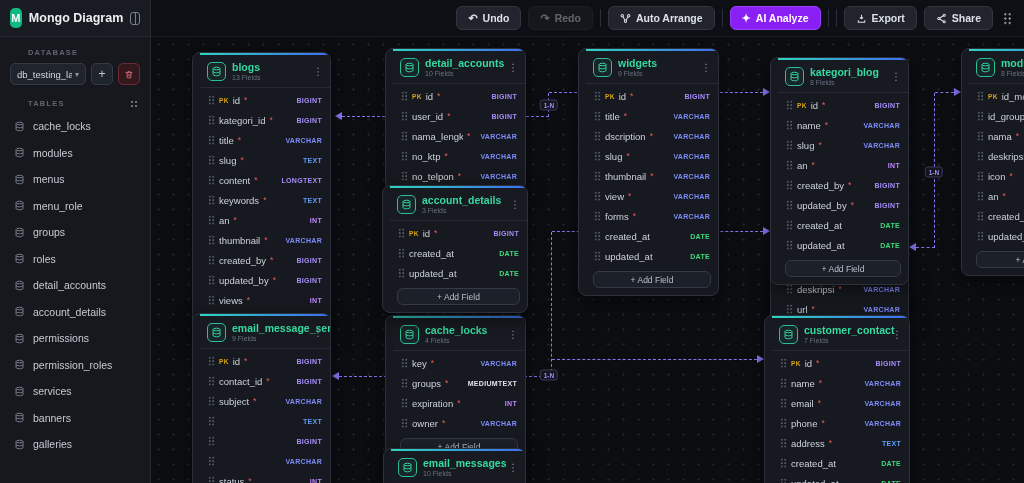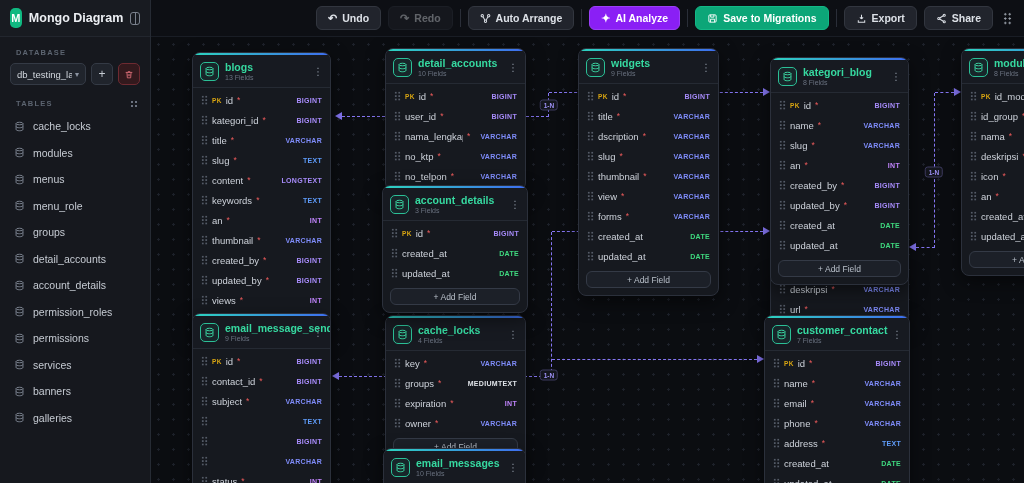--- a/index.html
+++ b/index.html
@@ -11,21 +11,21 @@
   .sidebar { width:151px; flex:none; background:#16181e; border-right:1px solid #262b34;
     display:flex; flex-direction:column; }
   .sb-header { height:37px; flex:none; display:flex; align-items:center; gap:7px;
     padding:0 10px; border-bottom:1px solid #22262e; background:#181b21; }
   .logo { width:20px; height:20px; border-radius:5px; background:#10b981; color:#fff;
     font-weight:bold; font-size:11px; display:flex; align-items:center; justify-content:center; }
   .app-title { font-size:12.5px; font-weight:bold; color:#eceff3; flex:1; white-space:nowrap; }
   .panel-toggle { width:15px; height:13px; border:1.5px solid #79808c; border-radius:3px; position:relative; }
   .panel-toggle::after { content:''; position:absolute; left:3.5px; top:0; bottom:0; width:1.5px; background:#79808c; }
 
-  .sb-label { font-size:7.5px; font-weight:bold; letter-spacing:1.2px; color:#5c6470; padding:0 16px; }
+  .sb-label { font-size:7.5px; font-weight:bold; letter-spacing:1.2px; color:#5c6470; padding:0 28px; }
   .db-section { margin-top:11px; }
   .db-row { display:flex; gap:5px; padding:6px 10px 0; }
   .db-select { flex:1; min-width:0; height:22px; background:#20242c; border:1px solid #343a45;
     border-radius:5px; display:flex; align-items:center; padding:0 6px; gap:3px;
     font-size:9.5px; color:#d3d8df; }
   .db-select .val { flex:1; white-space:nowrap; overflow:hidden; }
   .chev { font-size:8px; color:#8b93a1; flex:none; }
   .sq-btn { width:22px; height:22px; flex:none; background:#20242c; border:1px solid #343a45;
     border-radius:5px; color:#c6ccd4; font-size:12px; display:flex; align-items:center;
     justify-content:center; cursor:pointer; }
@@ -55,21 +55,21 @@
   .tb-sep { width:1px; height:18px; background:#2a2e38; flex:none; }
   .tb-grid { width:9px; height:13px; background-image:radial-gradient(#9aa1ab 1.1px, transparent 1.2px);
     background-size:4.5px 4.4px; margin-left:3px; cursor:pointer; }
 
   .canvas { position:relative; flex:1; overflow:hidden; background:#0b0d11;
     background-image:radial-gradient(circle, #1d212a 1px, transparent 1.2px);
     background-size:15px 15px; }
 
   
   .tbl { position:absolute; background:#16191f; border:1px solid #2b303b; border-radius:8px;
-    box-shadow:0 6px 18px rgba(0,0,0,.5); overflow:hidden; }
+    box-shadow:0 6px 18px rgba(0,0,0,.5); overflow:hidden;padding-left:7px; }
   .tbl-accent { height:2px; background:linear-gradient(90deg, #2dd4bf, #3e6df0); }
   .tbl-head { display:flex; align-items:center; gap:6px; padding:0 7px; height:33px;
     border-bottom:1px solid #252a33; background:#171a21; }
   .tbl-icon { width:19px; height:19px; flex:none; border:1px solid #2bbf96; border-radius:5px;
     background:rgba(43,191,150,.08); display:flex; align-items:center; justify-content:center; color:#3ddfa9; }
   .tbl-titles { min-width:0; }
   .tbl-name { font-size:10.5px; font-weight:bold; color:#36d9a0; line-height:1.2; white-space:nowrap; }
   .tbl-count { font-size:7px; color:#6a7280; }
   .tbl-menu { margin-left:auto; color:#8d95a2; font-size:10px; cursor:pointer; }
   .tbl-body { padding:2px 0 4px; }
@@ -193,51 +193,61 @@
           <span class="sb-txt">groups</span>
         </div>
         <div class="sb-item">
           <span class="sb-ic">
             <svg width="11" height="11" viewBox="0 0 24 24" fill="none" stroke="currentColor" stroke-width="2">
               <ellipse cx="12" cy="5.5" rx="7.5" ry="2.8"></ellipse>
               <path d="M4.5 5.5v6.5c0 1.5 3.4 2.8 7.5 2.8s7.5-1.3 7.5-2.8V5.5"></path>
               <path d="M4.5 12v6.5c0 1.5 3.4 2.8 7.5 2.8s7.5-1.3 7.5-2.8V12"></path>
             </svg>
           </span>
+          <span class="sb-txt">roles</span>
+        </div>
+        <div class="sb-item">
+          <span class="sb-ic">
+            <svg width="11" height="11" viewBox="0 0 24 24" fill="none" stroke="currentColor" stroke-width="2">
+              <ellipse cx="12" cy="5.5" rx="7.5" ry="2.8"></ellipse>
+              <path d="M4.5 5.5v6.5c0 1.5 3.4 2.8 7.5 2.8s7.5-1.3 7.5-2.8V5.5"></path>
+              <path d="M4.5 12v6.5c0 1.5 3.4 2.8 7.5 2.8s7.5-1.3 7.5-2.8V12"></path>
+            </svg>
+          </span>
           <span class="sb-txt">detail_accounts</span>
         </div>
         <div class="sb-item">
           <span class="sb-ic">
             <svg width="11" height="11" viewBox="0 0 24 24" fill="none" stroke="currentColor" stroke-width="2">
               <ellipse cx="12" cy="5.5" rx="7.5" ry="2.8"></ellipse>
               <path d="M4.5 5.5v6.5c0 1.5 3.4 2.8 7.5 2.8s7.5-1.3 7.5-2.8V5.5"></path>
               <path d="M4.5 12v6.5c0 1.5 3.4 2.8 7.5 2.8s7.5-1.3 7.5-2.8V12"></path>
             </svg>
           </span>
           <span class="sb-txt">account_details</span>
         </div>
         <div class="sb-item">
           <span class="sb-ic">
             <svg width="11" height="11" viewBox="0 0 24 24" fill="none" stroke="currentColor" stroke-width="2">
               <ellipse cx="12" cy="5.5" rx="7.5" ry="2.8"></ellipse>
               <path d="M4.5 5.5v6.5c0 1.5 3.4 2.8 7.5 2.8s7.5-1.3 7.5-2.8V5.5"></path>
               <path d="M4.5 12v6.5c0 1.5 3.4 2.8 7.5 2.8s7.5-1.3 7.5-2.8V12"></path>
             </svg>
           </span>
+          <span class="sb-txt">permissions</span>
+        </div>
+        <div class="sb-item">
+          <span class="sb-ic">
+            <svg width="11" height="11" viewBox="0 0 24 24" fill="none" stroke="currentColor" stroke-width="2">
+              <ellipse cx="12" cy="5.5" rx="7.5" ry="2.8"></ellipse>
+              <path d="M4.5 5.5v6.5c0 1.5 3.4 2.8 7.5 2.8s7.5-1.3 7.5-2.8V5.5"></path>
+              <path d="M4.5 12v6.5c0 1.5 3.4 2.8 7.5 2.8s7.5-1.3 7.5-2.8V12"></path>
+            </svg>
+          </span>
           <span class="sb-txt">permission_roles</span>
-        </div>
-        <div class="sb-item">
-          <span class="sb-ic">
-            <svg width="11" height="11" viewBox="0 0 24 24" fill="none" stroke="currentColor" stroke-width="2">
-              <ellipse cx="12" cy="5.5" rx="7.5" ry="2.8"></ellipse>
-              <path d="M4.5 5.5v6.5c0 1.5 3.4 2.8 7.5 2.8s7.5-1.3 7.5-2.8V5.5"></path>
-              <path d="M4.5 12v6.5c0 1.5 3.4 2.8 7.5 2.8s7.5-1.3 7.5-2.8V12"></path>
-            </svg>
-          </span>
-          <span class="sb-txt">permissions</span>
         </div>
         <div class="sb-item">
           <span class="sb-ic">
             <svg width="11" height="11" viewBox="0 0 24 24" fill="none" stroke="currentColor" stroke-width="2">
               <ellipse cx="12" cy="5.5" rx="7.5" ry="2.8"></ellipse>
               <path d="M4.5 5.5v6.5c0 1.5 3.4 2.8 7.5 2.8s7.5-1.3 7.5-2.8V5.5"></path>
               <path d="M4.5 12v6.5c0 1.5 3.4 2.8 7.5 2.8s7.5-1.3 7.5-2.8V12"></path>
             </svg>
           </span>
           <span class="sb-txt">services</span>
@@ -287,29 +297,20 @@
             </svg>
         </span>
         <span>Auto Arrange</span>
       </button>
       <span class="tb-sep"></span>
       <button class="tb-btn ai">
         <span class="tb-ic">✦</span>
         <span>AI Analyze</span>
       </button>
       <span class="tb-sep"></span>
-      <button class="tb-btn save">
-        <span class="tb-ic">
-          <svg width="11" height="11" viewBox="0 0 24 24" fill="none" stroke="#fff" stroke-width="2">
-              <rect x="4" y="4" width="16" height="16" rx="2.5"></rect>
-              <path d="M8 4v5h7V4M7.5 20v-6.5h9V20"></path>
-            </svg>
-        </span>
-        <span>Save to Migrations</span>
-      </button>
       <span class="tb-sep"></span>
       <button class="tb-btn">
         <span class="tb-ic">
           <svg width="11" height="11" viewBox="0 0 24 24" fill="none" stroke="currentColor" stroke-width="2.2">
               <path d="M12 4v9m0 0l-3.5-3.5M12 13l3.5-3.5"></path>
               <path d="M5 16v4h14v-4"></path>
             </svg>
         </span>
         <span>Export</span>
       </button>

